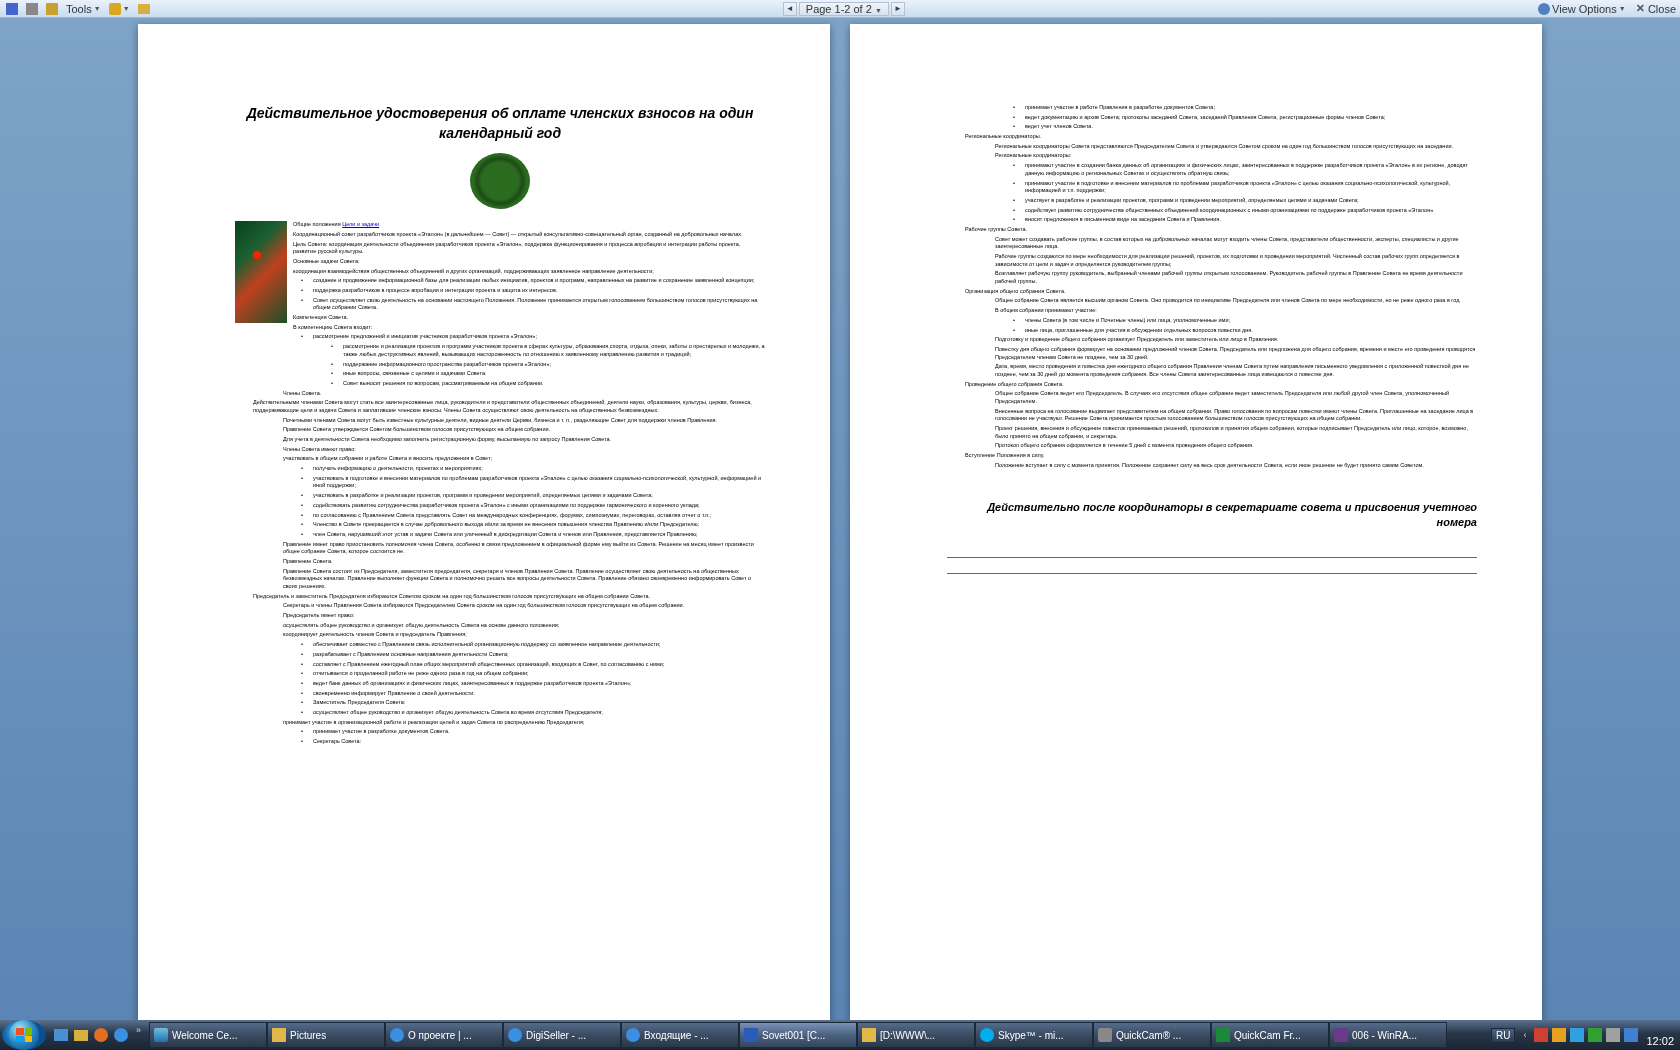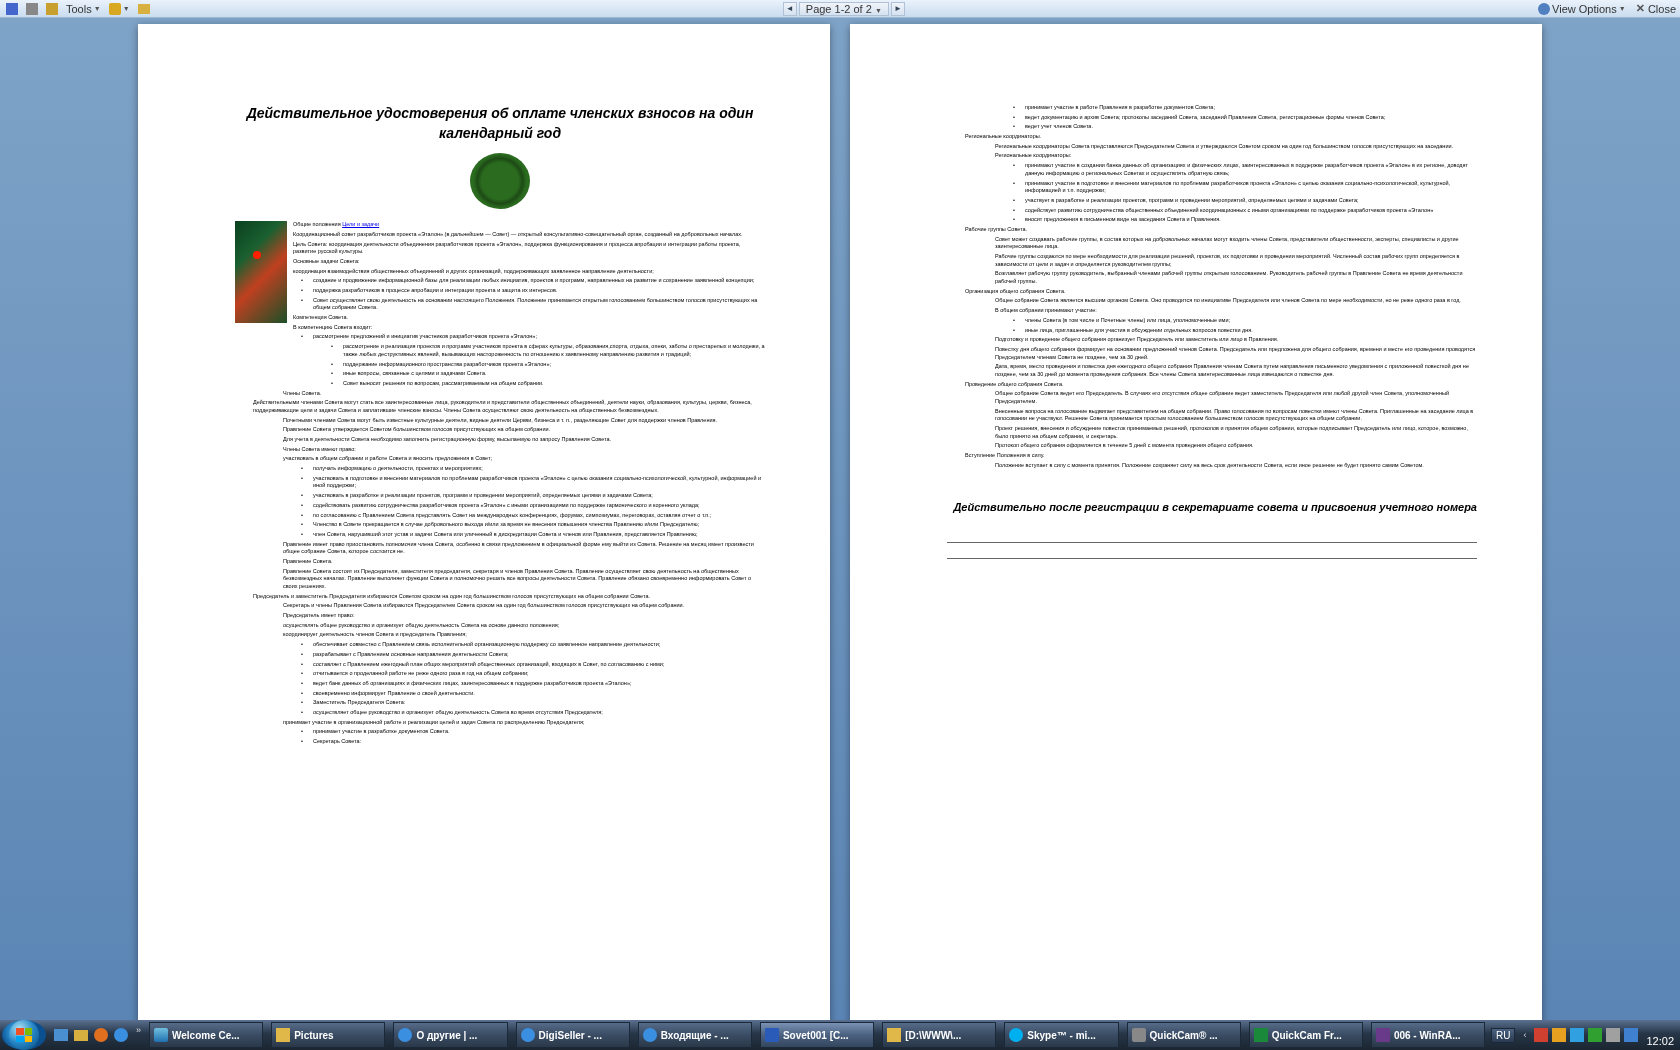--- a/index.html
+++ b/index.html
@@ -122,21 +122,21 @@
       display:flex; align-items:center; justify-content:center;
       cursor:pointer;
       position:relative;
     }
     .start-orb{width:30px;height:30px;border-radius:50%;background:radial-gradient(circle at 35% 30%,#aee5f5,#2585c5 50%,#084878);display:flex;align-items:center;justify-content:center;}
     .win-flag{width:16px;height:14px;display:grid;grid-template-columns:1fr 1fr;grid-template-rows:1fr 1fr;gap:1px;}
     .win-flag span:nth-child(1){background:#f25022;} .win-flag span:nth-child(2){background:#7fba00;} .win-flag span:nth-child(3){background:#00a4ef;} .win-flag span:nth-child(4){background:#ffb900;}
     .ql { display:flex; gap:2px; margin-left:6px;}
     .ql-icon{width:18px;height:20px;display:flex;align-items:center;justify-content:center;cursor:pointer;}
     .chev{font-size:9px;color:#ddd;margin:0 4px;cursor:pointer;}
-    .task-items{display:flex;flex:1;gap:8px;margin-left:4px;overflow:hidden;font-weight:bold;}
+    .task-items{display:flex;flex:1;gap:0;margin-left:4px;overflow:hidden;}
     .task-item{
       width: 118px; height:26px;
       background: linear-gradient(to bottom, #566b88 0%, #3a4c64 50%, #2a3848 100%);
       border:1px solid #1a2838;
       display:flex;align-items:center;gap:4px;padding:0 4px;
       cursor:pointer; font-size:10px; color:#fff;
       overflow:hidden; white-space:nowrap;
     }
     .task-item.active{background: linear-gradient(to bottom, #7a92b5 0%, #4b6180 50%, #34465e 100%);}
     .ti-icon{width:14px;height:14px;flex-shrink:0;}
@@ -297,21 +297,21 @@
         <li class="lvl2">Повестку дня общего собрания формирует на основании предложений членов Совета. Председатель или предложена для общего собрания, времени и месте его проведения проводятся Председателем членам Совета не позднее, чем за 30 дней.</li>
         <li class="lvl2">Дата, время, место проведения и повестка дня ежегодного общего собрания Правления членам Совета путем направления письменного уведомления с приложенной повесткой дня не позднее, чем за 30 дней до момента проведения собрания. Все члены Совета заинтересованные лица извещаются о повестке дня.</li>
         <li class="lvl1">Проведение общего собрания Совета.</li>
         <li class="lvl2">Общее собрание Совета ведет его Председатель. В случаях его отсутствия общее собрание ведет заместитель Председателя или любой другой член Совета, уполномоченный Председателем.</li>
         <li class="lvl2">Внесенные вопроса на голосование выдвигает представителем на общем собрании. Право голосования по вопросам повестки имеют члены Совета. Приглашенные на заседание лица в голосовании не участвуют. Решение Совета принимается простым голосованием большинством голосов присутствующих на общем собрании.</li>
         <li class="lvl2">Проект решения, внесения и обсуждение повесток принимаемых решений, протоколов и принятия общем собрании, которые подписывает Председатель или лицо, которое, возможно, было принято на общем собрании, и секретарь.</li>
         <li class="lvl2">Протокол общего собрания оформляется в течение 5 дней с момента проведения общего собрания.</li>
         <li class="lvl1">Вступление Положения в силу.</li>
         <li class="lvl2">Положение вступает в силу с момента принятия. Положение сохраняет силу на весь срок деятельности Совета, если иное решение не будет принято самим Советом.</li>
       </ul>
-    <div class="footer-note">Действительно после регистрации в секретариате совета и присвоения учетного номера</div>
+    <div class="footer-note">Действительно после координаторы в секретариате совета и присвоения учетного номера</div>
     <div class="sig-lines">
       <div class="sig-line"></div>
       <div class="sig-line"></div>
     </div>
   </div>
 </div>
 
 <div class="taskbar">
   <div class="start-btn">
     <div class="start-orb">
@@ -342,21 +342,21 @@
       <div class="task-item">
         <span class="ti-icon ti-win"></span>
         <span>Welcome Ce...</span>
       </div>
       <div class="task-item">
         <span class="ti-icon ti-fold"></span>
         <span>Pictures</span>
       </div>
       <div class="task-item">
         <span class="ti-icon ti-ie"></span>
-        <span>О другие | ...</span>
+        <span>О проекте | ...</span>
       </div>
       <div class="task-item">
         <span class="ti-icon ti-ie"></span>
         <span>DigiSeller - ...</span>
       </div>
       <div class="task-item">
         <span class="ti-icon ti-ie"></span>
         <span>Входящие - ...</span>
       </div>
       <div class="task-item active">

